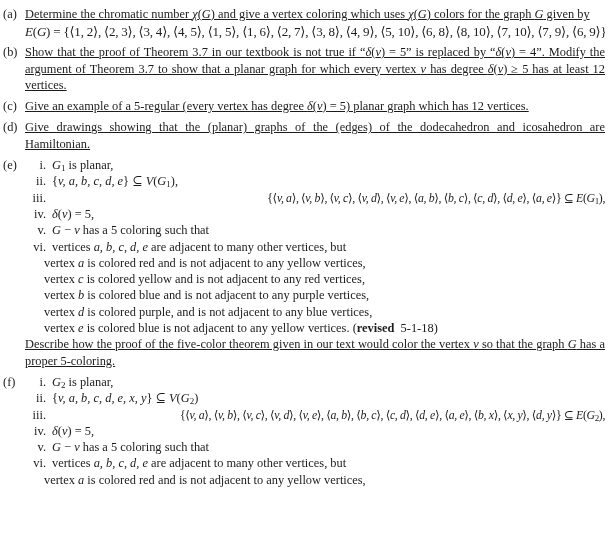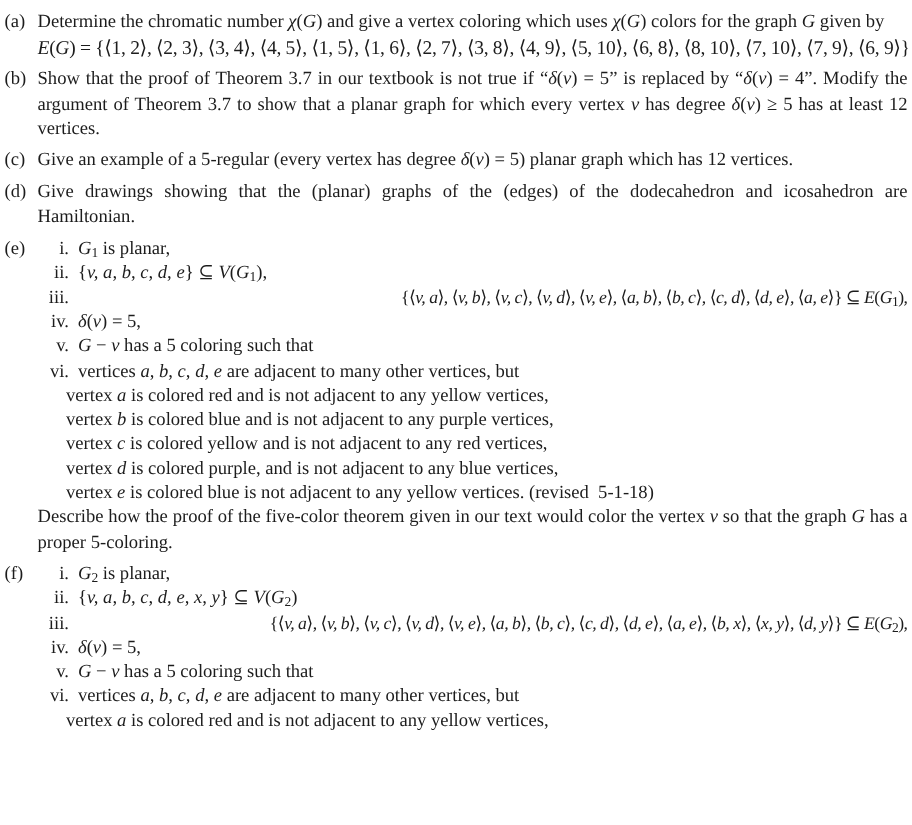--- a/index.html
+++ b/index.html
@@ -6,33 +6,33 @@
   .page{
     width:608px;height:550px;overflow:hidden;box-sizing:border-box;
     background:#ffffff;color:#1c1c1c;
     font-family:"Liberation Serif","DejaVu Serif",serif;
     font-size:12.4px;line-height:16.3px;
     padding:6px 3px 0 2px;
   }
   .prob{position:relative;padding-left:23px;margin-top:5px;}
   .prob:first-child{margin-top:0;}
   .plabel{position:absolute;left:1px;top:0;width:20px;}
-  .p,.p2{text-align:justify;}
+  .p,.p2{text-align:justify;text-decoration:underline;}
   .p2{margin-top:0;}
   .formula{
     text-align:left;font-size:13px;line-height:15px;
     margin:2px 0 3px 0;letter-spacing:-0.2px;white-space:nowrap;overflow:hidden;
   }
   .li{display:flex;}
   .rnum{flex:none;width:21px;text-align:right;margin-right:6px;}
   .rtext{flex:1;}
   .tight .rtext{letter-spacing:-0.35px;white-space:nowrap;overflow:hidden;font-size:11.8px;text-align:right;}
   .sub{margin-left:19px;}
   i{font-style:italic;}
-  b{font-weight:normal;}
+  b{font-weight:bold;}
   sub{font-size:9px;line-height:0;vertical-align:-2px;}
 </style>
 </head>
 <body>
 
 <div class="page">
   <div>
       <div class="prob">
         <div class="plabel">(a)</div>
         <div class="pbody">
@@ -79,22 +79,22 @@
           </div>
           <div class="li">
             <span class="rnum">v.</span>
             <span class="rtext"><i>G</i> − <i>v</i> has a 5 coloring such that</span>
           </div>
           <div class="li">
             <span class="rnum">vi.</span>
             <span class="rtext">vertices <i>a, b, c, d, e</i> are adjacent to many other vertices, but</span>
           </div>
           <div class="sub">vertex <i>a</i> is colored red and is not adjacent to any yellow vertices,</div>
+          <div class="sub">vertex <i>c</i> is colored yellow and is not adjacent to any red vertices,</div>
           <div class="sub">vertex <i>b</i> is colored blue and is not adjacent to any purple vertices,</div>
-          <div class="sub">vertex <i>c</i> is colored yellow and is not adjacent to any red vertices,</div>
           <div class="sub">vertex <i>d</i> is colored purple, and is not adjacent to any blue vertices,</div>
           <div class="sub">vertex <i>e</i> is colored blue is not adjacent to any yellow vertices. (<b>revised</b>&nbsp; 5-1-18)</div>
           <div class="p2">Describe how the proof of the five-color theorem given in our text would color the vertex <i>v</i> so that the graph <i>G</i> has a proper 5-coloring.</div>
         </div>
       </div>
       <div class="prob">
         <div class="plabel">(f)</div>
         <div class="pbody">
           <div class="li">
             <span class="rnum">i.</span>

